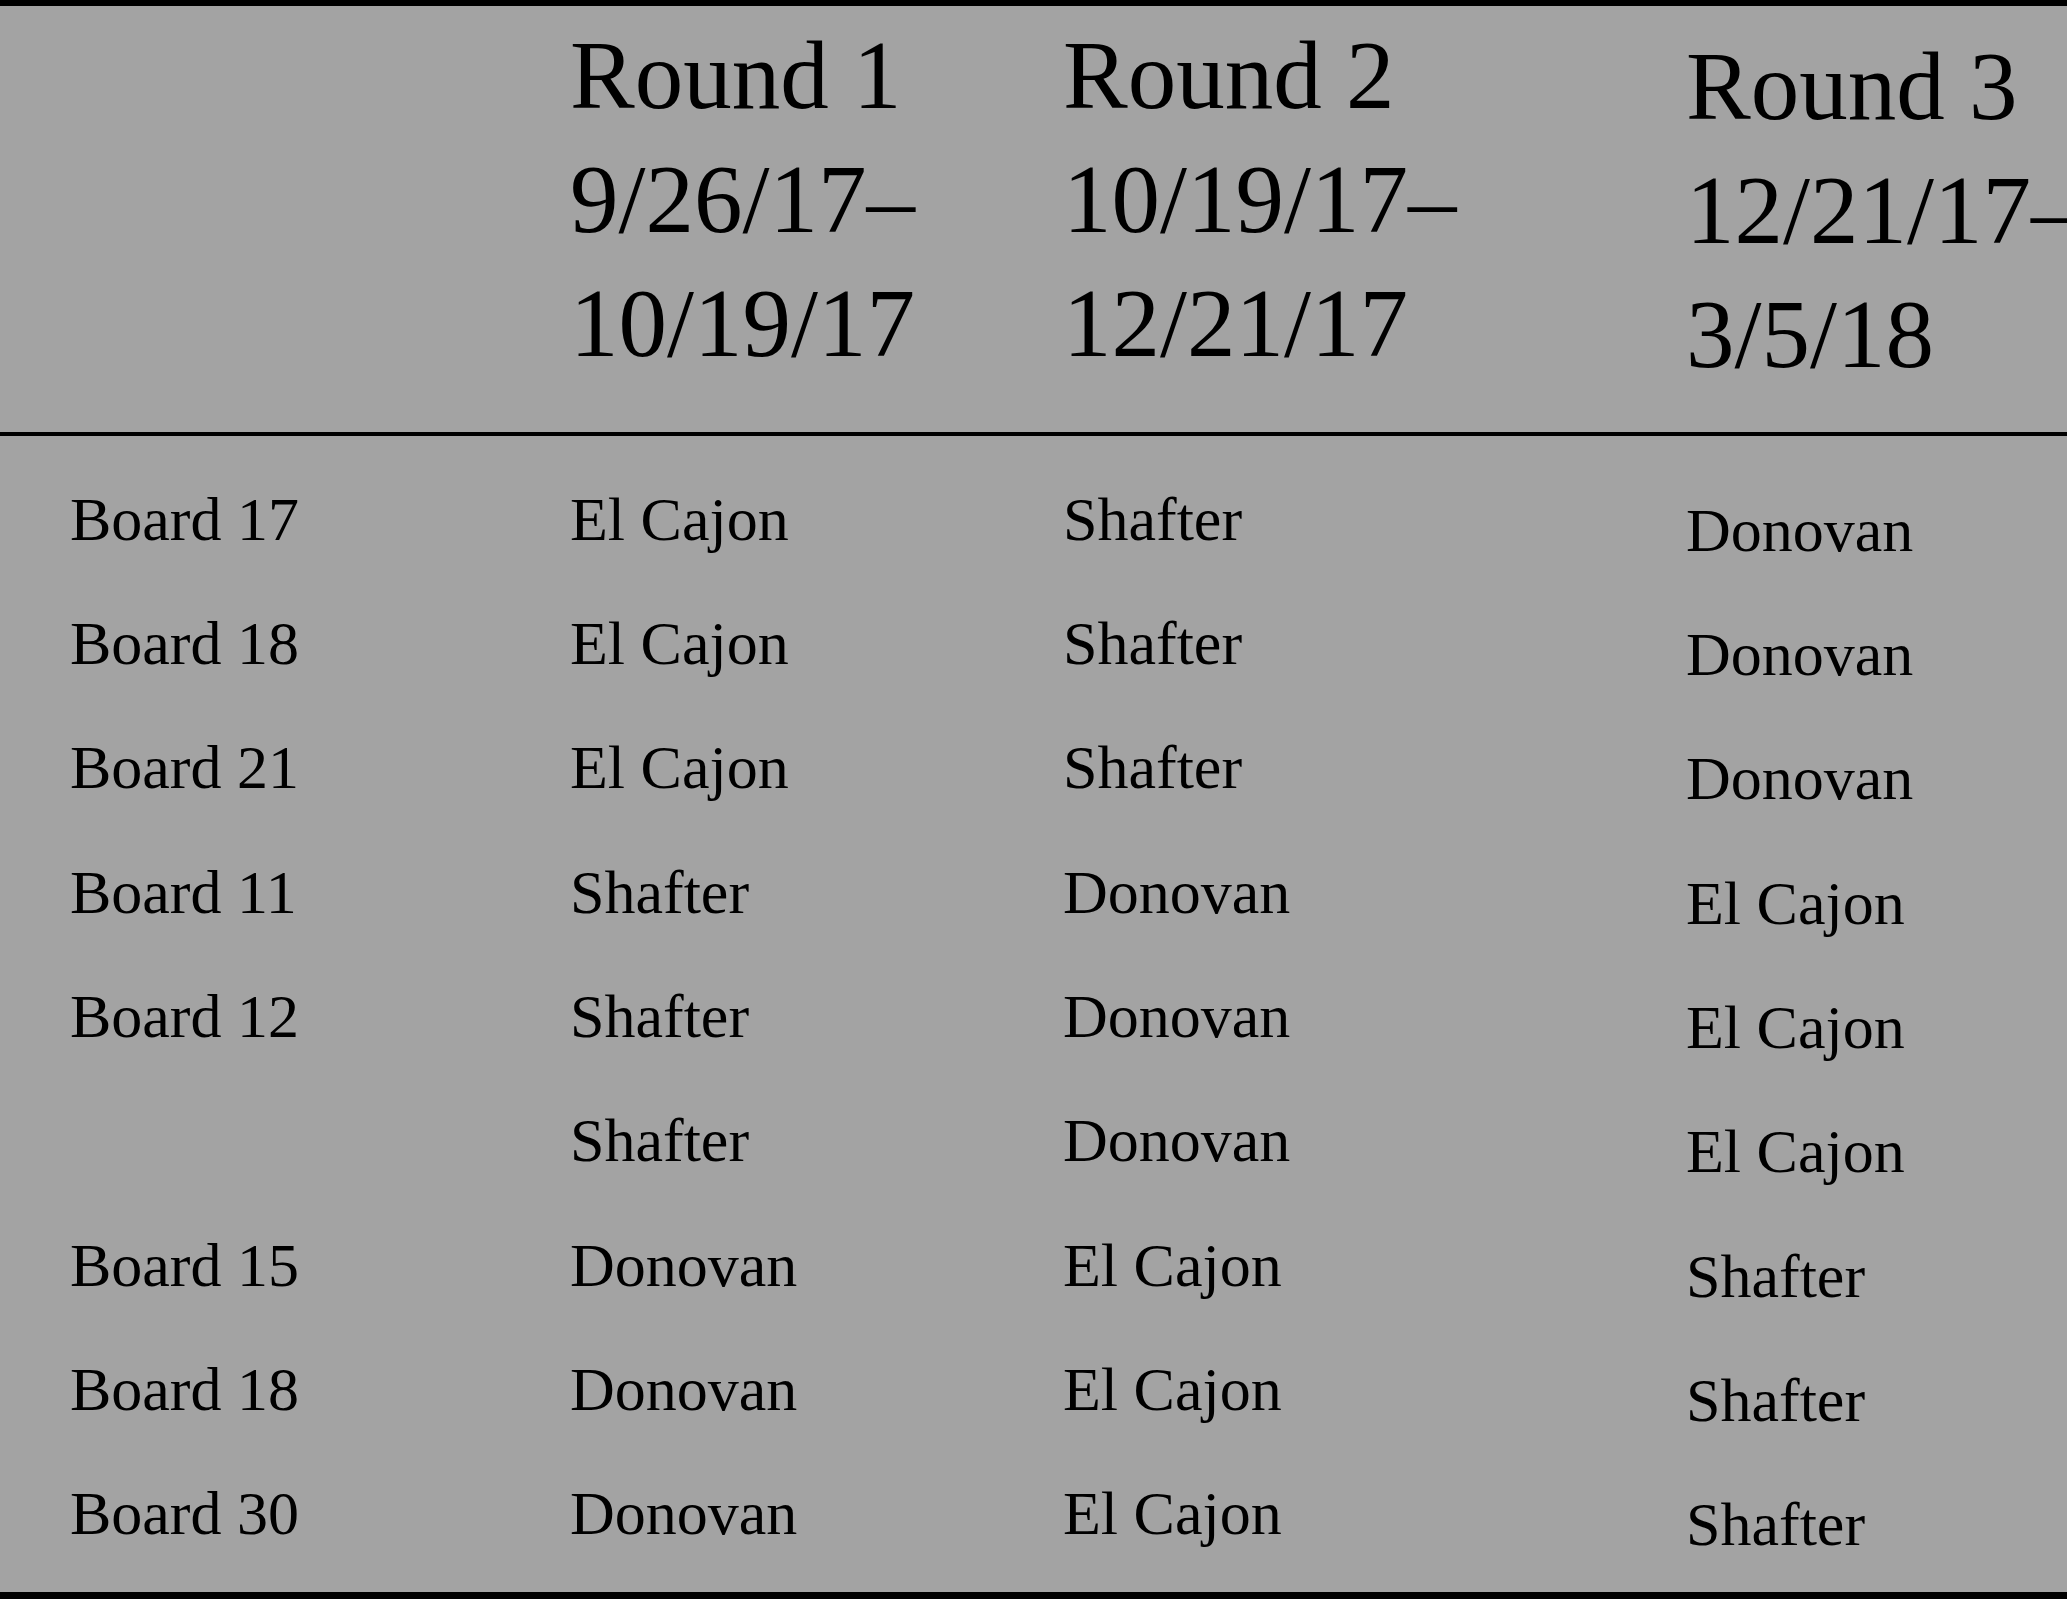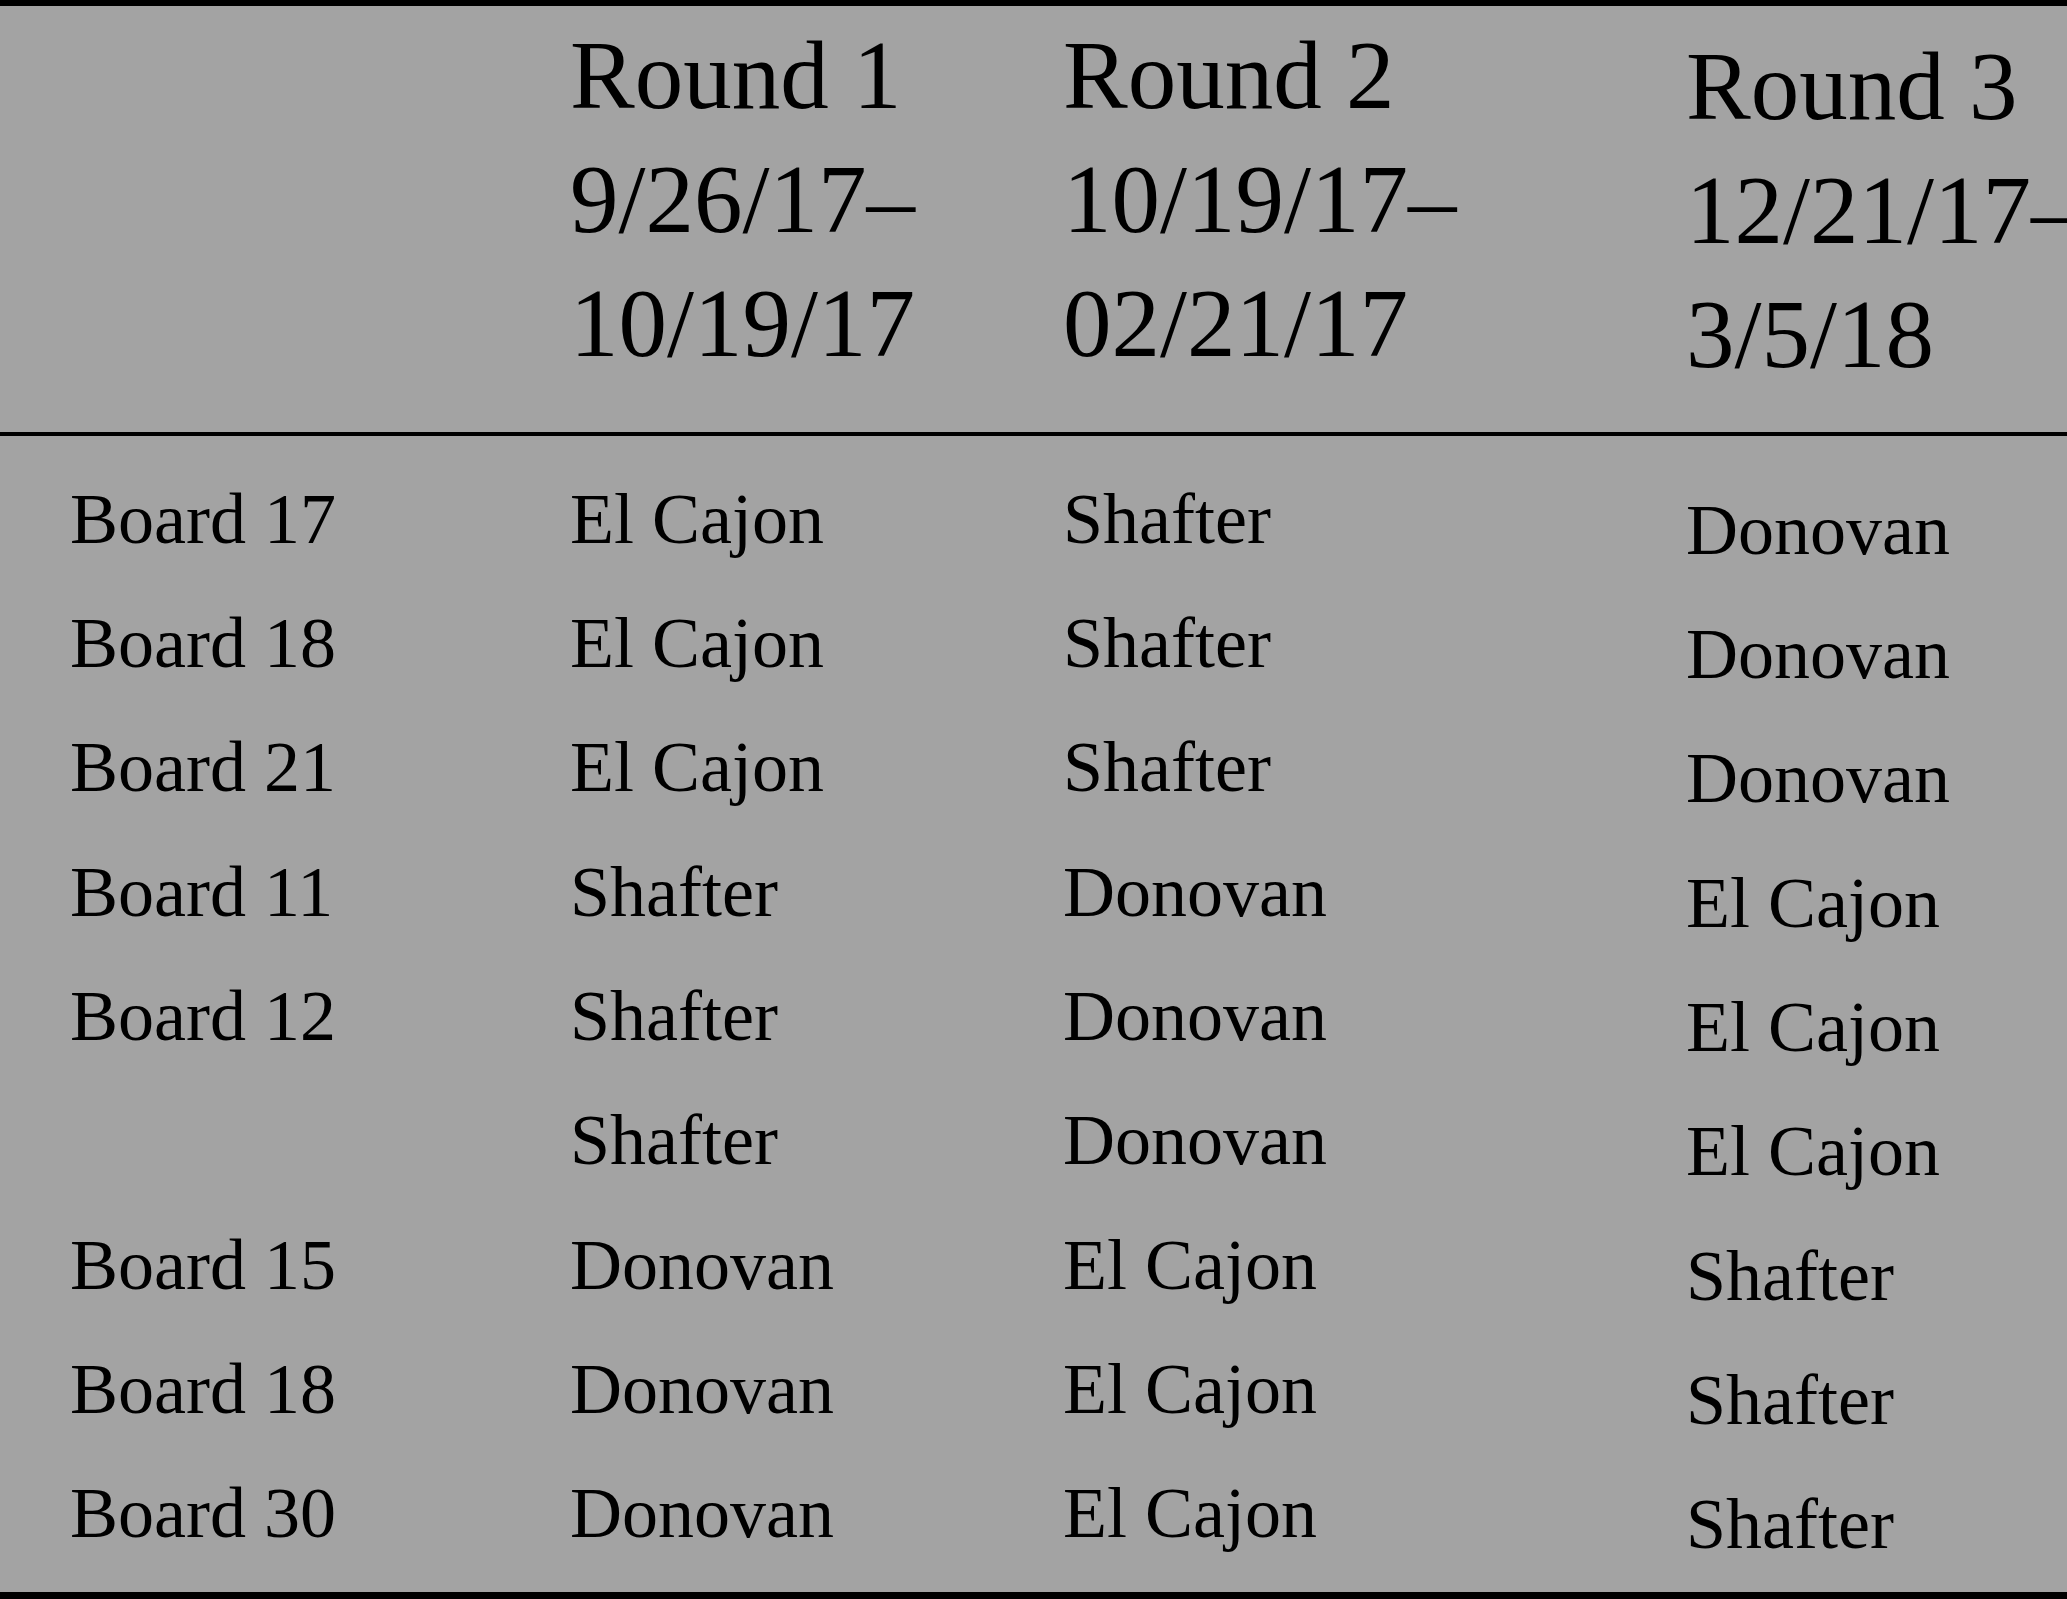--- a/index.html
+++ b/index.html
@@ -31,21 +31,21 @@
     top: 14px;
     font-size: 97px;
     line-height: 124px;
     white-space: pre-line;
   }
   .row {
     position: absolute;
     left: 0;
     width: 2067px;
     height: 124px;
-    font-size: 72px;
+    font-size: 62px;
     line-height: 124px;
   }
   .cell {
     position: absolute;
     white-space: nowrap;
   }
   .c0 { left: 70px; }
   .c1 { left: 570px; }
   .c2 { left: 1063px; }
   .c3 { left: 1686px; margin-top: 11px; }
@@ -65,21 +65,21 @@
 
 <div class="canvas">
 
   <div class="rule rule-top"></div>
 
   <div class="hcell c1">Round 1
 9/26/17–
 10/19/17</div>
   <div class="hcell c2">Round 2
 10/19/17–
-02/21/17</div>
+12/21/17</div>
   <div class="hcell c3">Round 3
 12/21/17–
 3/5/18</div>
 
   <div class="rule rule-header"></div>
 
   <div class="row r0">
     <span class="cell c0">Board 17</span>
     <span class="cell c1">El Cajon</span>
     <span class="cell c2">Shafter</span>

